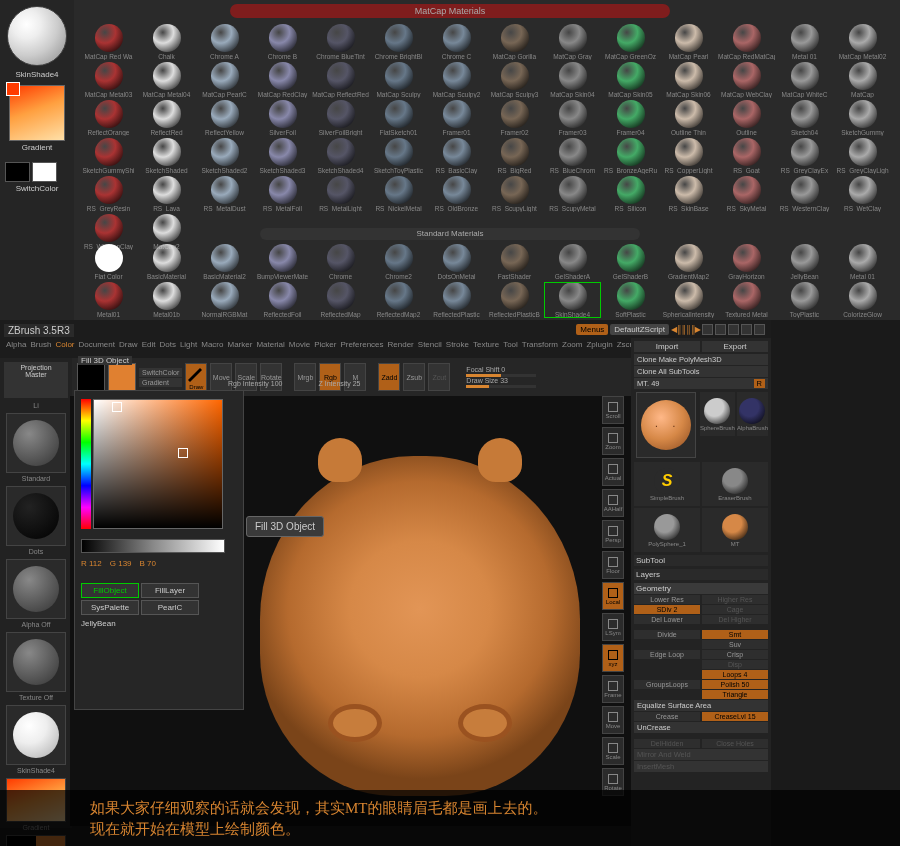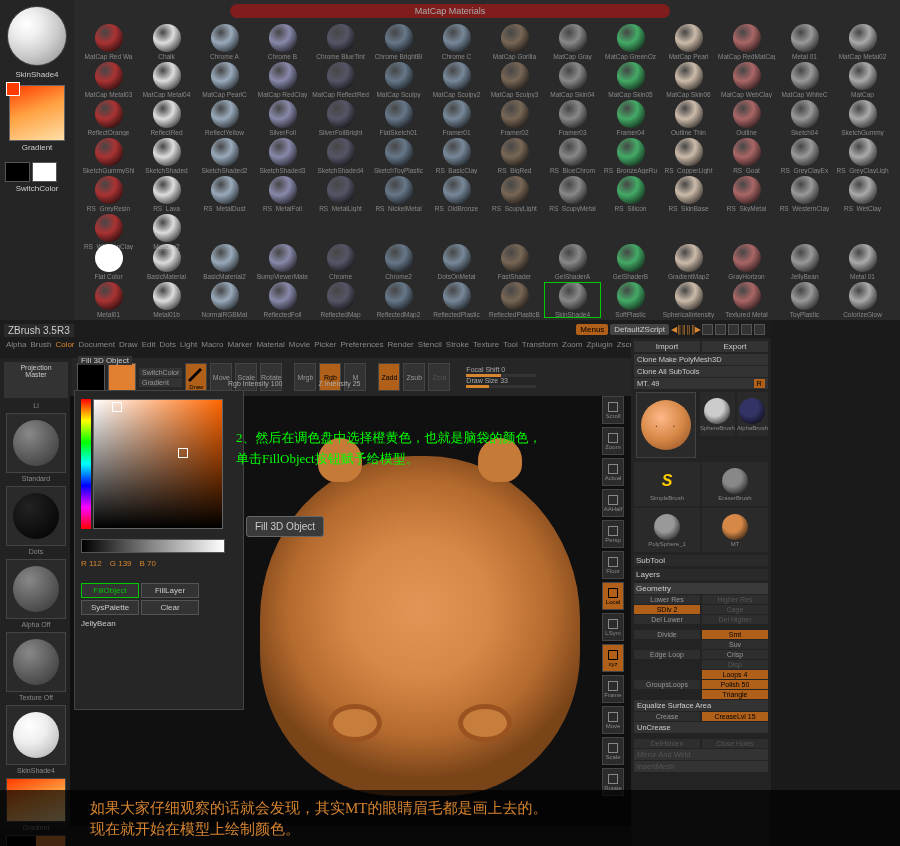--- a/index.html
+++ b/index.html
@@ -412,20 +412,21 @@
       <div class="mat-item"></div>
       <div class="mat-item"></div>
       <div class="mat-item"></div>
       <div class="mat-item"></div>
       <div class="mat-item"></div>
       <div class="mat-item"></div>
       <div class="mat-item"></div>
       <div class="mat-item"></div>
       <div class="mat-item"></div>
     </div>
+  <div class="std-header">Standard Materials</div>
   <div class="std-grid" id="std-grid">
       <div class="mat-item">
         <div class="mat-ball" style="background: rgb(255, 255, 255);"></div>
         <div class="mat-name">Flat Color</div>
       </div>
       <div class="mat-item">
         <div class="mat-ball" style="background: radial-gradient(circle at 35% 30%, rgba(255, 255, 255, 0.133) 0%, rgb(221, 221, 221) 40%, rgb(0, 0, 0) 100%);"></div>
         <div class="mat-name">BasicMaterial</div>
       </div>
       <div class="mat-item">
@@ -710,28 +711,26 @@
           <b>G 139</b>
         </span>
       <span>
           <b>B 70</b>
         </span>
     </div>
     <div class="action-btns">
       <div class="abtn hot">FillObject</div>
       <div class="abtn">FillLayer</div>
       <div class="abtn">SysPalette</div>
-      <div class="abtn">Clear</div>
+      <div class="abtn">PearlC</div>
     </div>
     <div class="mod-lbl">JellyBean</div>
   </div>
 
   <div class="tooltip">Fill 3D Object</div>
-  <div class="annot-2" id="annot2" style="white-space: pre-line;">2、然后在调色盘中选择橙黄色，也就是脑袋的颜色，
-单击FillObject按钮赋予给模型。</div>
 
   <div class="side-icons" id="side-icons">
       <div class="sico"><div style="width:10px;height:10px;border:1px solid currentColor;margin-bottom:1px;"></div>Scroll</div>
       <div class="sico"><div style="width:10px;height:10px;border:1px solid currentColor;margin-bottom:1px;"></div>Zoom</div>
       <div class="sico"><div style="width:10px;height:10px;border:1px solid currentColor;margin-bottom:1px;"></div>Actual</div>
       <div class="sico"><div style="width:10px;height:10px;border:1px solid currentColor;margin-bottom:1px;"></div>AAHalf</div>
       <div class="sico"><div style="width:10px;height:10px;border:1px solid currentColor;margin-bottom:1px;"></div>Persp</div>
       <div class="sico"><div style="width:10px;height:10px;border:1px solid currentColor;margin-bottom:1px;"></div>Floor</div>
       <div class="sico on"><div style="width:10px;height:10px;border:1px solid currentColor;margin-bottom:1px;"></div>Local</div>
       <div class="sico"><div style="width:10px;height:10px;border:1px solid currentColor;margin-bottom:1px;"></div>LSym</div>

